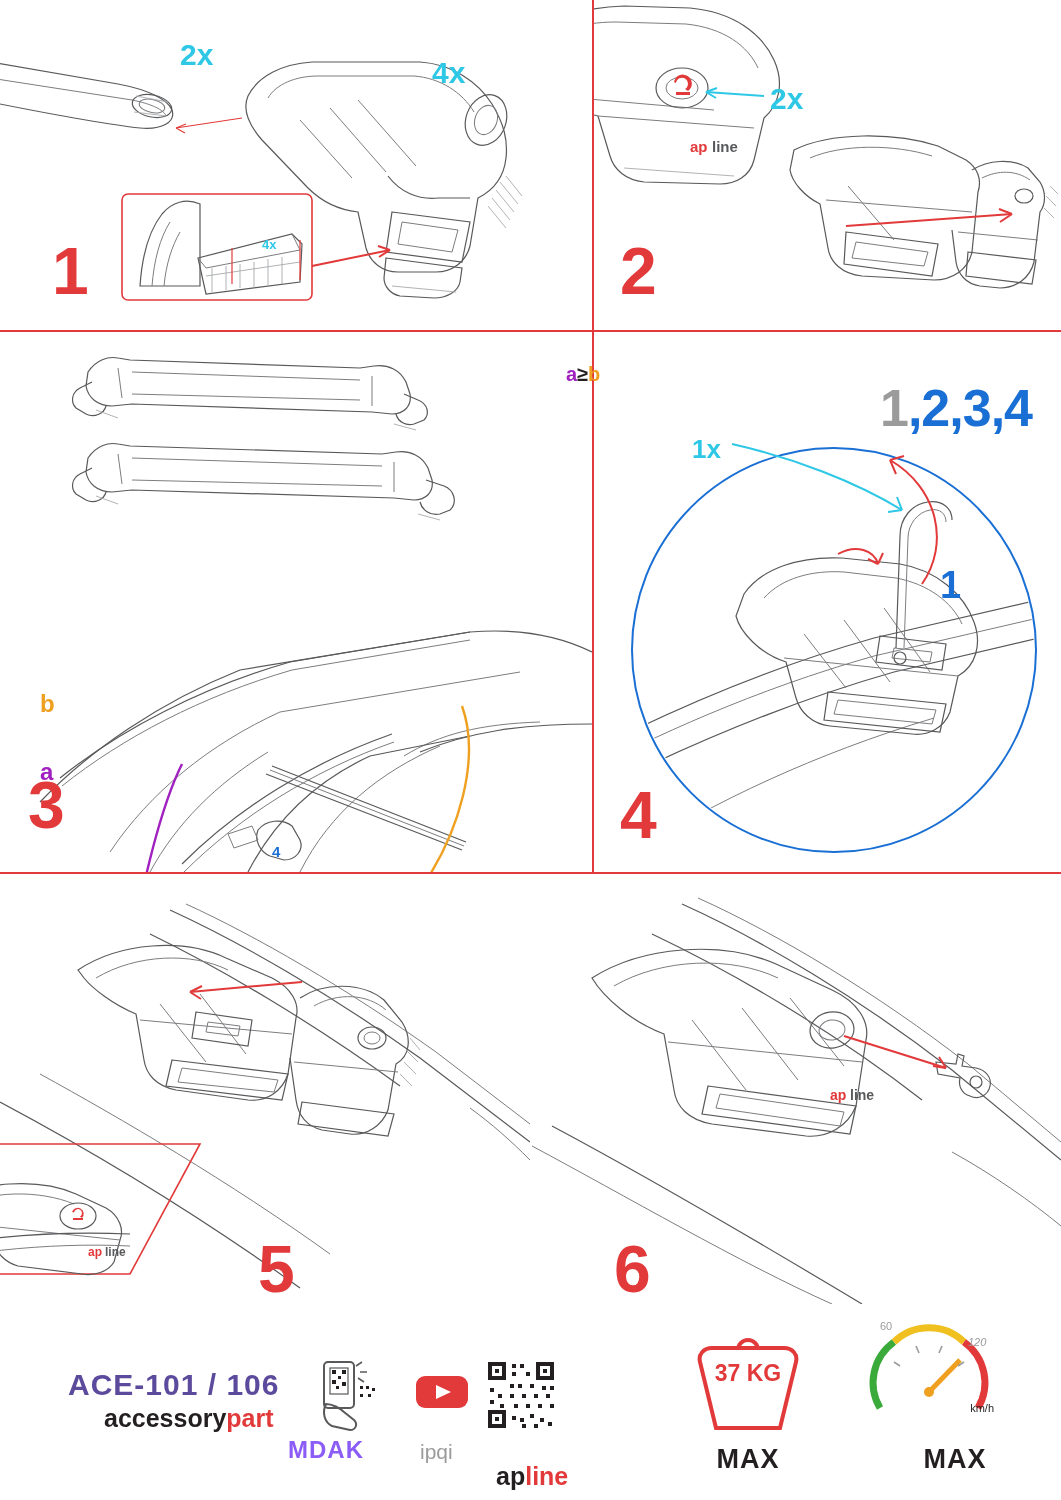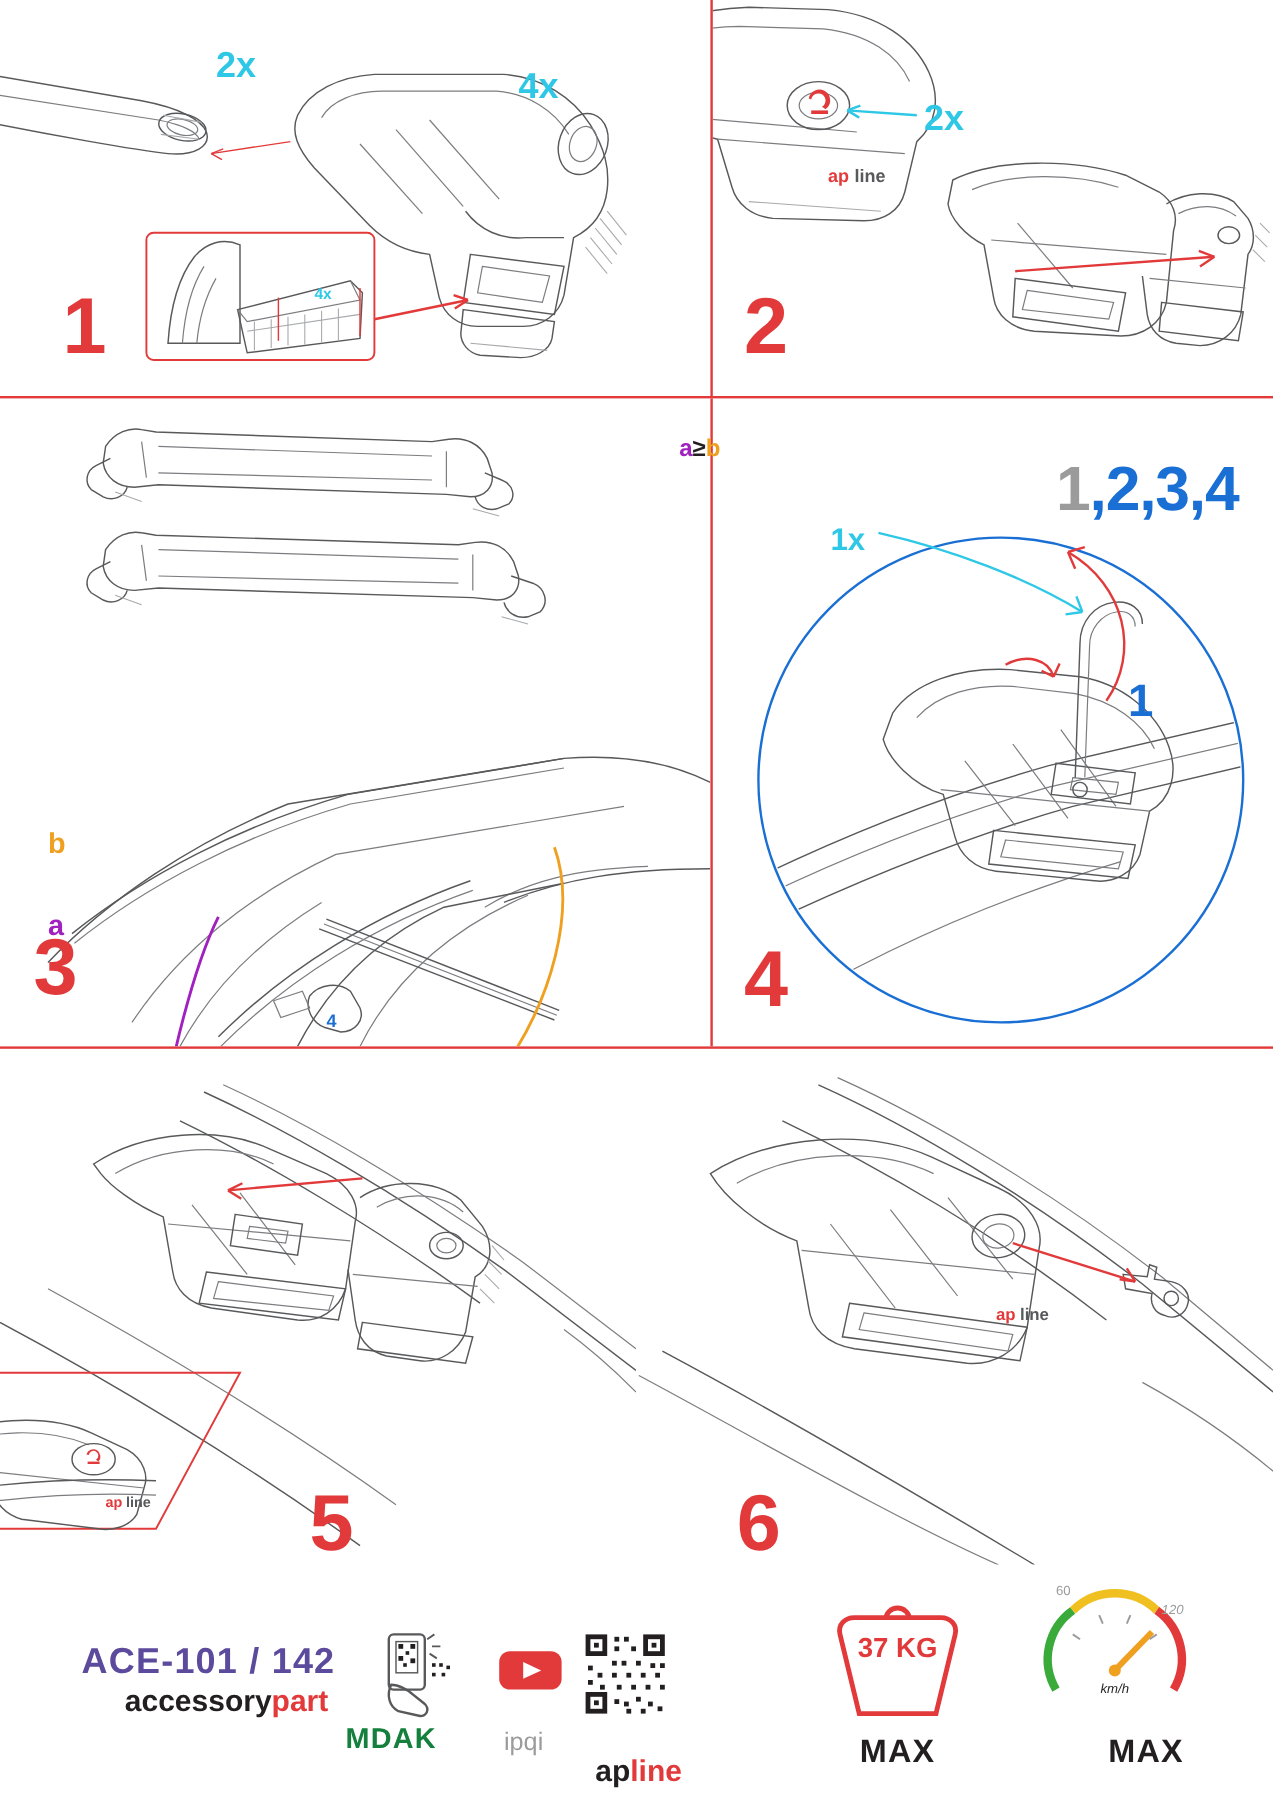--- a/index.html
+++ b/index.html
@@ -90,21 +90,21 @@
   }
   .brand {
     position:absolute; left:70px; top:100px;
     font-size:25px; font-weight:700;margin-left:34px;
   }
   .brand .acc { color:#231f20; }
   .brand .part{ color:#e23a3a; }
 
   .logos { position:absolute; left:310px; top:56px; width:280px; height:120px; }
   .mdak {
-    position:absolute; left:-22px; top:76px; font-size:24px; font-weight:700; color:#15803d;
+    position:absolute; left:-22px; top:76px; font-size:24px; font-weight:700; color:#8b5cf6;
     letter-spacing:1px;
   }
   .ipqi {
     position:absolute; left:110px; top:80px; font-size:21px; color:#9b9b9b;text-align:center;
   }
   .apline {
     position:absolute; left:186px; top:76px; font-size:25px; font-weight:700;margin-top:26px;
   }
   .apline .ap { color:#231f20; }
   .apline .line { color:#e23a3a; }
@@ -119,22 +119,22 @@
     text-align:center; font-size:27px; font-weight:700; color:#231f20;
     letter-spacing:1px;
   }
   .speed-box { position:absolute; left:864px; top:1316px; width:130px; height:120px; }
   .max2 {
     position:absolute; left:880px; top:1444px; width:150px;
     text-align:center; font-size:27px; font-weight:700; color:#231f20;
     letter-spacing:1px;
   }
   .kmh {
-    position:absolute; left:0; top:86px; width:130px; text-align:center;
-    font-size:11px; color:#231f20;font-style:italic;
+    position:absolute; left:0; top:86px; width:130px; text-align:right;
+    font-size:11px; color:#231f20;
   }
   .tick60 { position:absolute; left:16px; top:4px; font-size:11px; color:#9b9b9b;}
   .tick120{ position:absolute; left:104px; top:20px; font-size:11px; color:#9b9b9b;font-style:italic;}
 
   svg { display:block; }
   .ln  { fill:none; stroke:#58595b; stroke-width:1.2; }
   .ln2 { fill:none; stroke:#7c7d80; stroke-width:1; }
   .lnl { fill:none; stroke:#a7a9ac; stroke-width:0.9; }
   .arr-red   { fill:none; stroke:#e23a3a; stroke-width:2; }
   .arr-cyan  { fill:none; stroke:#2ec8e6; stroke-width:2; }
@@ -535,21 +535,21 @@
                             C454 196 460 204 458 212 C456 222 446 226 438 222 C430 220 426 212 428 204 L406 200 Z"></path>
         <circle class="ln" cx="444" cy="208" r="6"></circle>
       </g>
       <path class="arr-red" d="M312 162 L414 194"></path>
       <path class="arr-red" d="M414 194 l-13 -2 M414 194 l-7 -11"></path>
     </svg>
   </div>
   <div class="stepnum sn6">6</div>
 
   <div class="footer">
-    <div class="model">ACE-101 / 142</div>
+    <div class="model">ACE-101 / 106</div>
     <div class="brand">
       <span class="acc">accessory</span><span class="part">part</span>
     </div>
 
     <div class="logos">
 
       <svg width="76" height="72" viewBox="0 0 76 72">
         <rect x="14" y="2" width="30" height="46" rx="4" fill="none" stroke="#58595b" stroke-width="2"></rect>
         <rect x="20" y="8" width="18" height="26" fill="none" stroke="#58595b" stroke-width="1.2"></rect>
         <g fill="#231f20">

